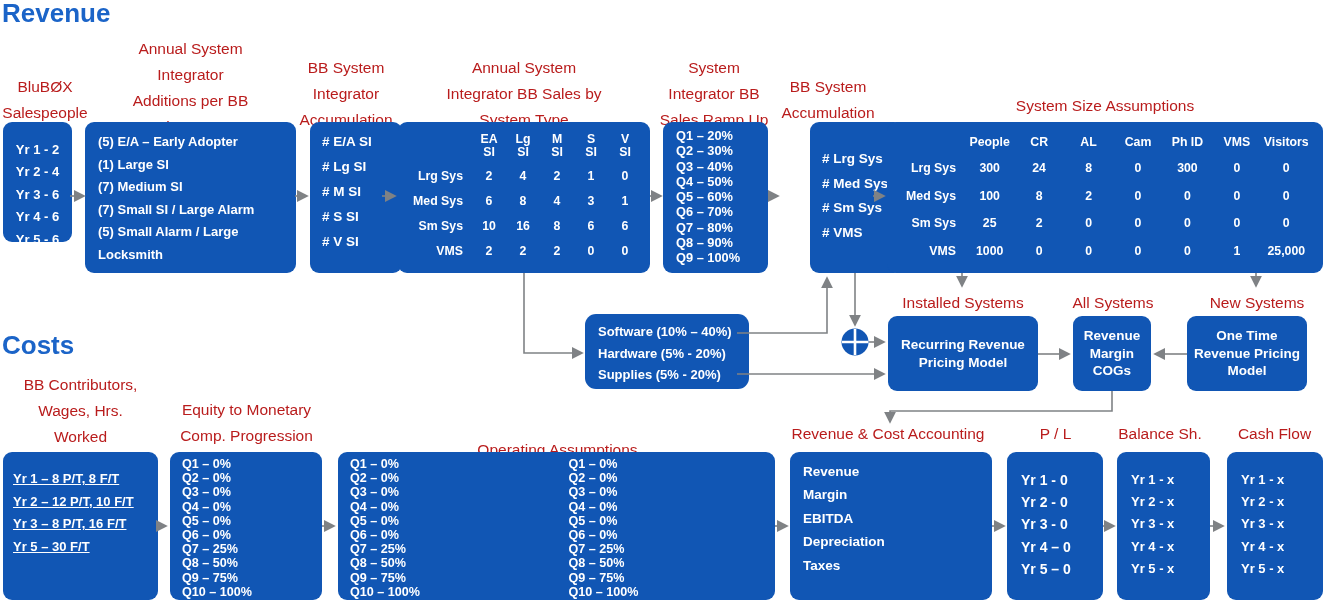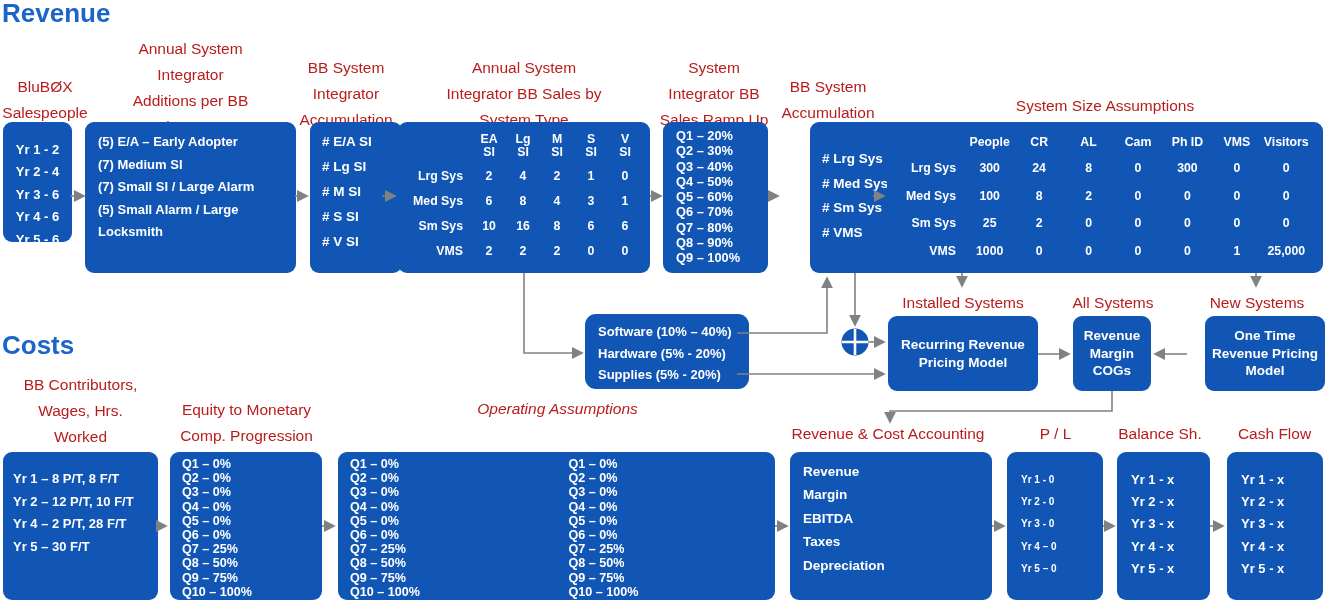--- a/index.html
+++ b/index.html
@@ -32,32 +32,32 @@
   .tbl .cell{text-align:center;align-self:center;font-size:12.3px;}
   #b4{left:398px;top:122px;width:252px;height:151px;padding:6px 8px 0 2px;
       grid-template-columns:72px repeat(5,1fr);grid-template-rows:36px repeat(4,24.8px);}
   #b7{left:887px;top:122px;width:436px;height:151px;padding:8px 12px 0 4px;
       grid-template-columns:74px repeat(7,1fr);grid-template-rows:24px repeat(4,27.8px);}
   
   #discount-box{left:585px;top:314px;width:164px;height:75px;padding:7px 0 0 13px;font-size:13px;border-radius:11px;}
   #discount-box .item{line-height:21.5px;}
   #recurring{left:888px;top:316px;width:150px;height:75px;}
   #margin{left:1073px;top:316px;width:78px;height:75px;}
-  #onetime{left:1187px;top:316px;width:120px;height:75px;margin-left:18px;}
-  
-  #bA{left:3px;top:452px;width:155px;height:148px;padding:16px 0 0 10px;font-size:13px;}
+  #onetime{left:1187px;top:316px;width:120px;height:75px;}
+  
+  #bA{left:3px;top:452px;width:155px;height:148px;padding:16px 0 0 10px;font-size:13px;text-decoration:underline;}
   #bA .item{line-height:22.6px;}
   #bB{left:170px;top:452px;width:152px;height:148px;padding:5px 0 0 12px;font-size:12.6px;}
   #bB .item{line-height:14.2px;}
   #bC{left:338px;top:452px;width:437px;height:148px;padding:5px 0 0 0;font-size:12.6px;display:flex;}
   #bC .col{width:50%;padding-left:12px;box-sizing:border-box;}
   #bC .item{line-height:14.2px;}
   #bD{left:790px;top:452px;width:202px;height:148px;padding:8px 0 0 13px;font-size:13.5px;}
   #bD .item{line-height:23.4px;}
-  #bE{left:1007px;top:452px;width:96px;height:148px;padding:17px 0 0 14px;font-size:10px;}
+  #bE{left:1007px;top:452px;width:96px;height:148px;padding:17px 0 0 14px;font-size:14px;}
   #bF{left:1117px;top:452px;width:93px;height:148px;padding:17px 0 0 14px;font-size:13px;}
   #bG{left:1227px;top:452px;width:96px;height:148px;padding:17px 0 0 14px;font-size:13px;}
   #bE .item,#bF .item,#bG .item{line-height:22.2px;}
   
   #connectors{position:absolute;left:0;top:0;z-index:3;pointer-events:none;}
   .conn{fill:none;stroke:#7f8285;stroke-width:1.6;}
 </style>
 </head>
 <body>
 
@@ -127,20 +127,21 @@
 
   <div class="box" id="b1">
       <div class="item">Yr 1 - 2</div>
       <div class="item">Yr 2 - 4</div>
       <div class="item">Yr 3 - 6</div>
       <div class="item">Yr 4 - 6</div>
       <div class="item">Yr 5 - 6</div>
     </div>
   <div class="box" id="b2">
       <div class="item">(5) E/A – Early Adopter</div>
+      <div class="item">(1) Large SI</div>
       <div class="item">(7) Medium SI</div>
       <div class="item">(7) Small SI / Large Alarm</div>
       <div class="item">(5) Small Alarm / Large Locksmith</div>
     </div>
   <div class="box" id="b3">
       <div class="item"># E/A SI</div>
       <div class="item"># Lg SI</div>
       <div class="item"># M SI</div>
       <div class="item"># S SI</div>
       <div class="item"># V SI</div>
@@ -260,30 +261,30 @@
   <div class="lbl" style="left:1194px;top:290px;width:126px;">New Systems</div>
   <div class="box mid" id="onetime">One Time
 Revenue Pricing
 Model</div>
 
   <div class="lbl" style="left:8px;top:372px;width:145px;">BB Contributors,
 Wages, Hrs.
 Worked</div>
   <div class="lbl" style="left:164px;top:397px;width:165px;">Equity to Monetary
 Comp. Progression</div>
-  <div class="lbl" style="left:455px;top:396px;width:205px;font-style:italic;">Operating Assumptions</div>
+  <div class="lbl" style="left:455px;top:437px;width:205px;">Operating Assumptions</div>
   <div class="lbl" style="left:782px;top:421px;width:212px;">Revenue &amp; Cost Accounting</div>
   <div class="lbl" style="left:1013px;top:421px;width:85px;">P / L</div>
   <div class="lbl" style="left:1105px;top:421px;width:110px;">Balance Sh.</div>
   <div class="lbl" style="left:1222px;top:421px;width:105px;">Cash Flow</div>
 
   <div class="box" id="bA">
       <div class="item">Yr 1 – 8 P/T, 8 F/T</div>
       <div class="item">Yr 2 – 12 P/T, 10 F/T</div>
-      <div class="item">Yr 4 – 2 P/T, 28 F/T</div>
+      <div class="item">Yr 3 – 8 P/T, 16 F/T</div>
       <div class="item">Yr 5 – 30 F/T</div>
     </div>
   <div class="box" id="bB">
       <div class="item">Q1 – 0%</div>
       <div class="item">Q2 – 0%</div>
       <div class="item">Q3 – 0%</div>
       <div class="item">Q4 – 0%</div>
       <div class="item">Q5 – 0%</div>
       <div class="item">Q6 – 0%</div>
       <div class="item">Q7 – 25%</div>
@@ -314,22 +315,22 @@
         <div class="item">Q7 – 25%</div>
         <div class="item">Q8 – 50%</div>
         <div class="item">Q9 – 75%</div>
         <div class="item">Q10 – 100%</div>
       </div>
   </div>
   <div class="box" id="bD">
       <div class="item">Revenue</div>
       <div class="item">Margin</div>
       <div class="item">EBITDA</div>
+      <div class="item">Depreciation</div>
       <div class="item">Taxes</div>
-      <div class="item">Depreciation</div>
     </div>
   <div class="box" id="bE">
       <div class="item">Yr 1 - 0</div>
       <div class="item">Yr 2 - 0</div>
       <div class="item">Yr 3 - 0</div>
       <div class="item">Yr 4 – 0</div>
       <div class="item">Yr 5 – 0</div>
     </div>
   <div class="box" id="bF">
       <div class="item">Yr 1 - x</div>

